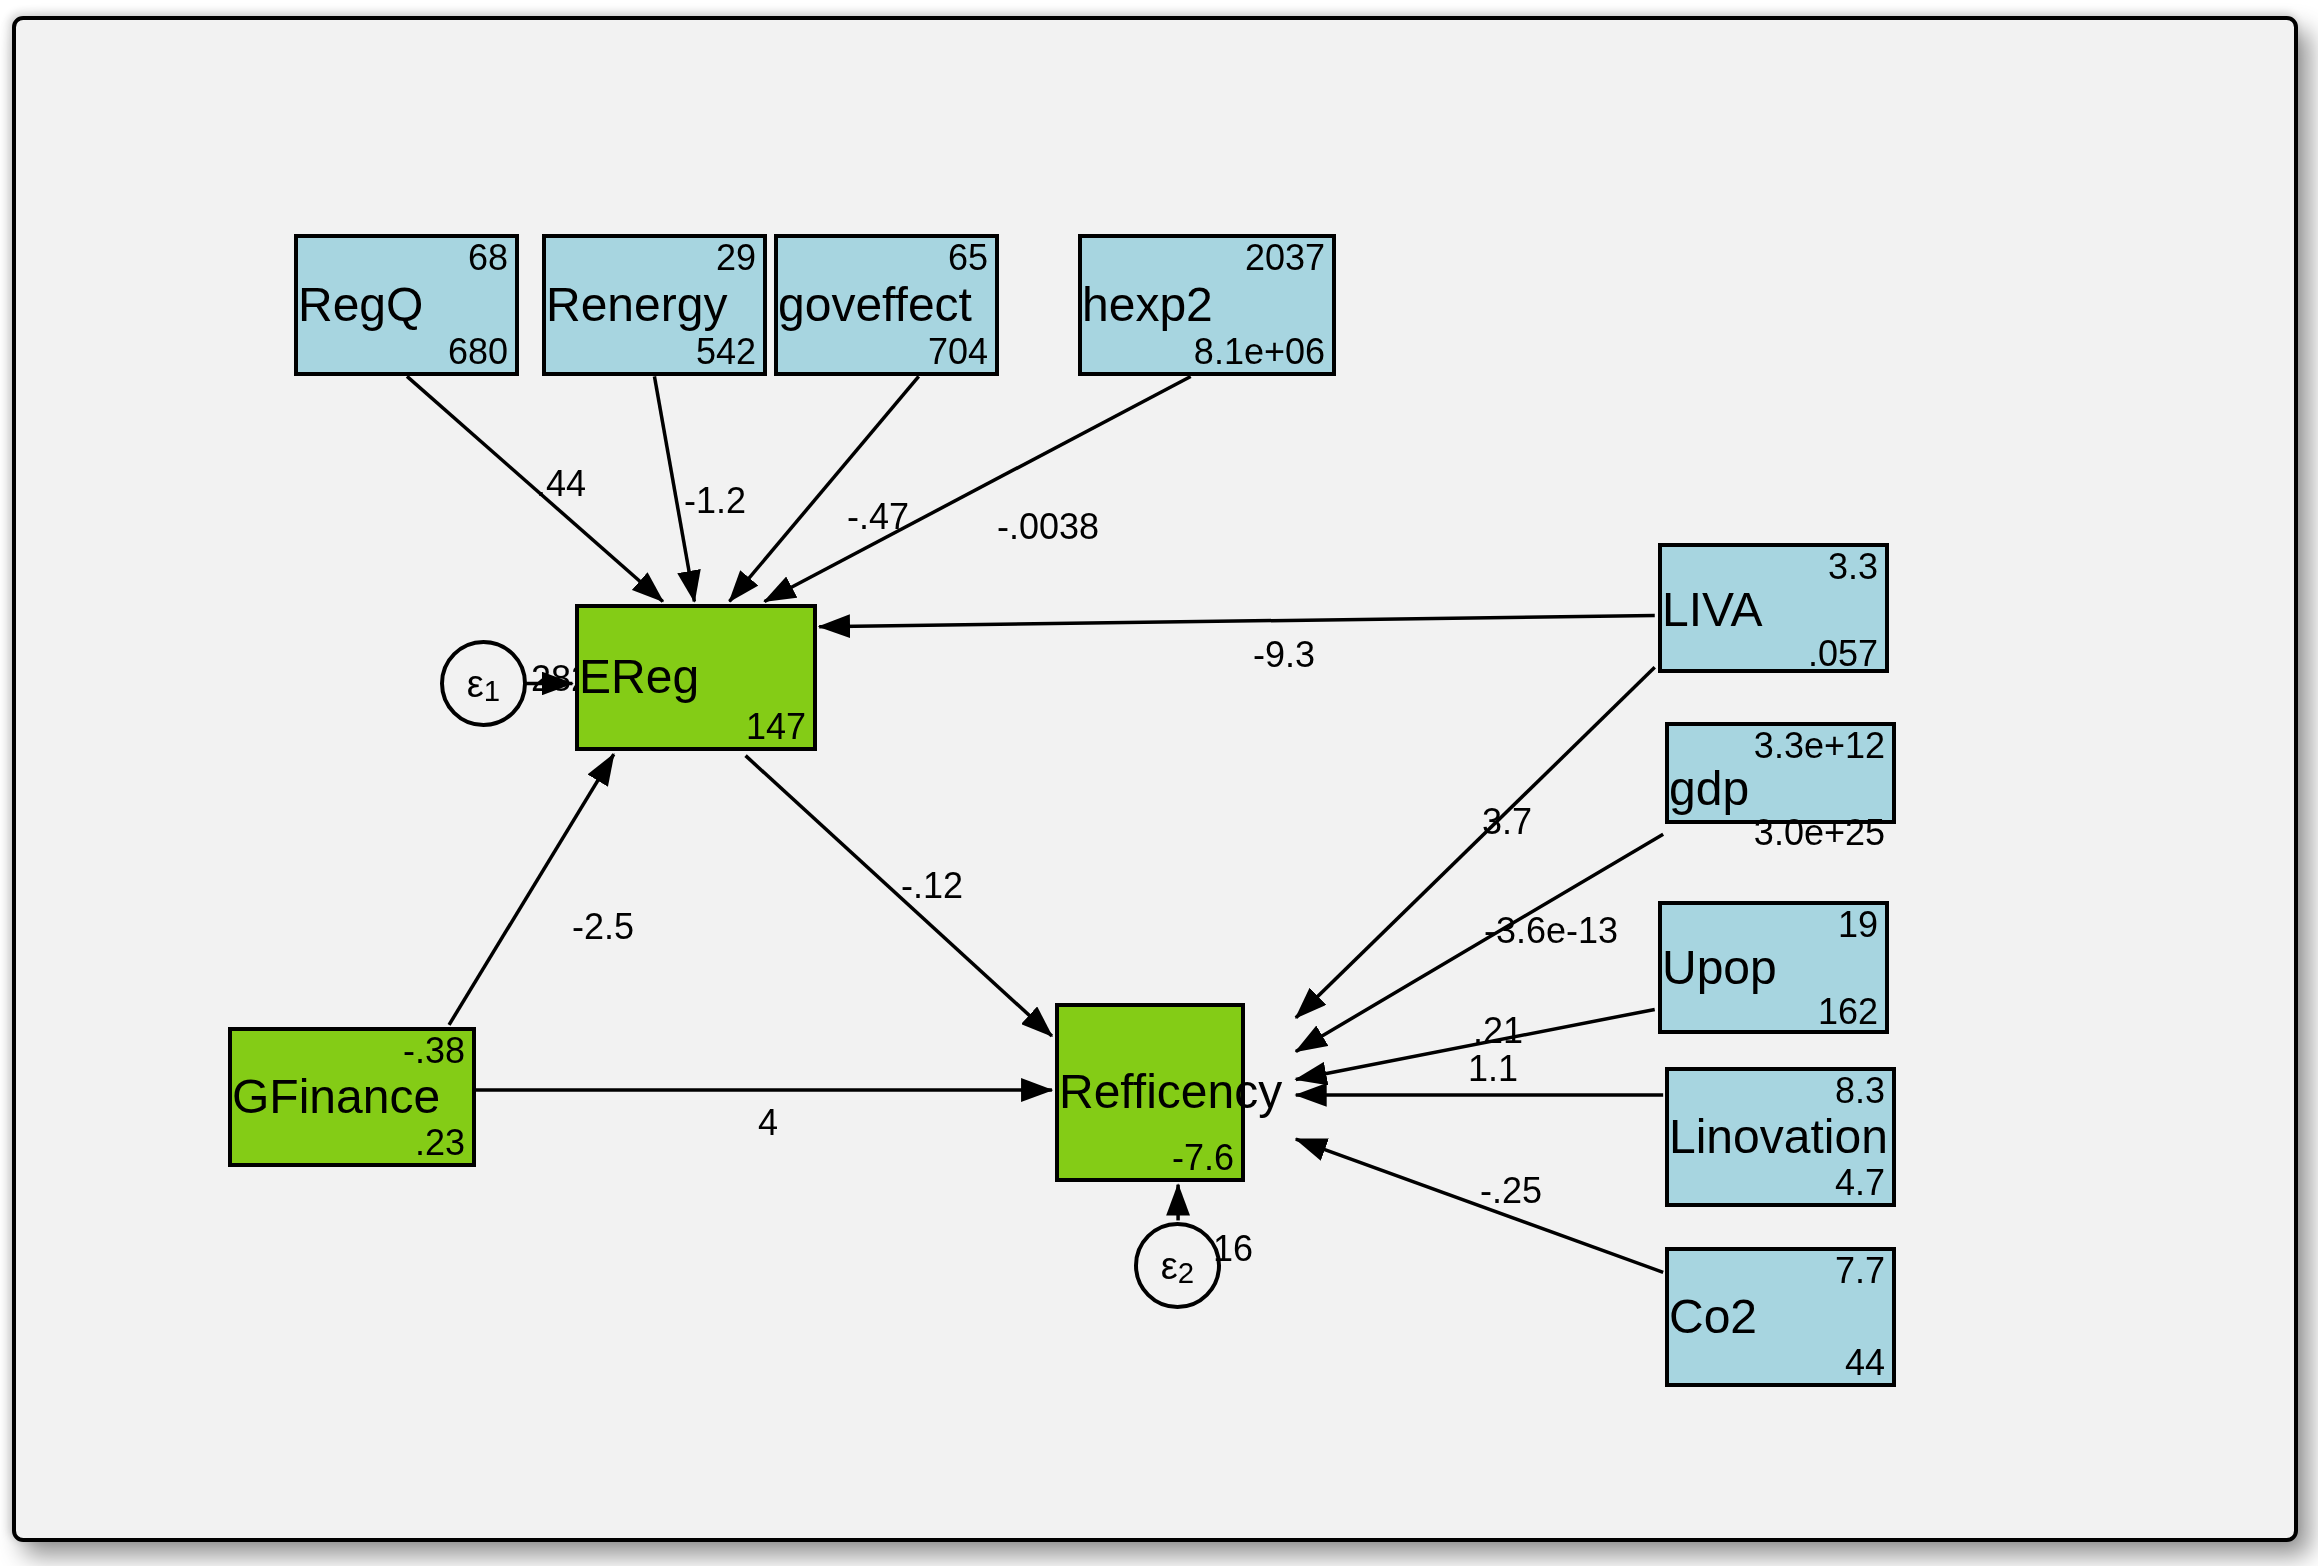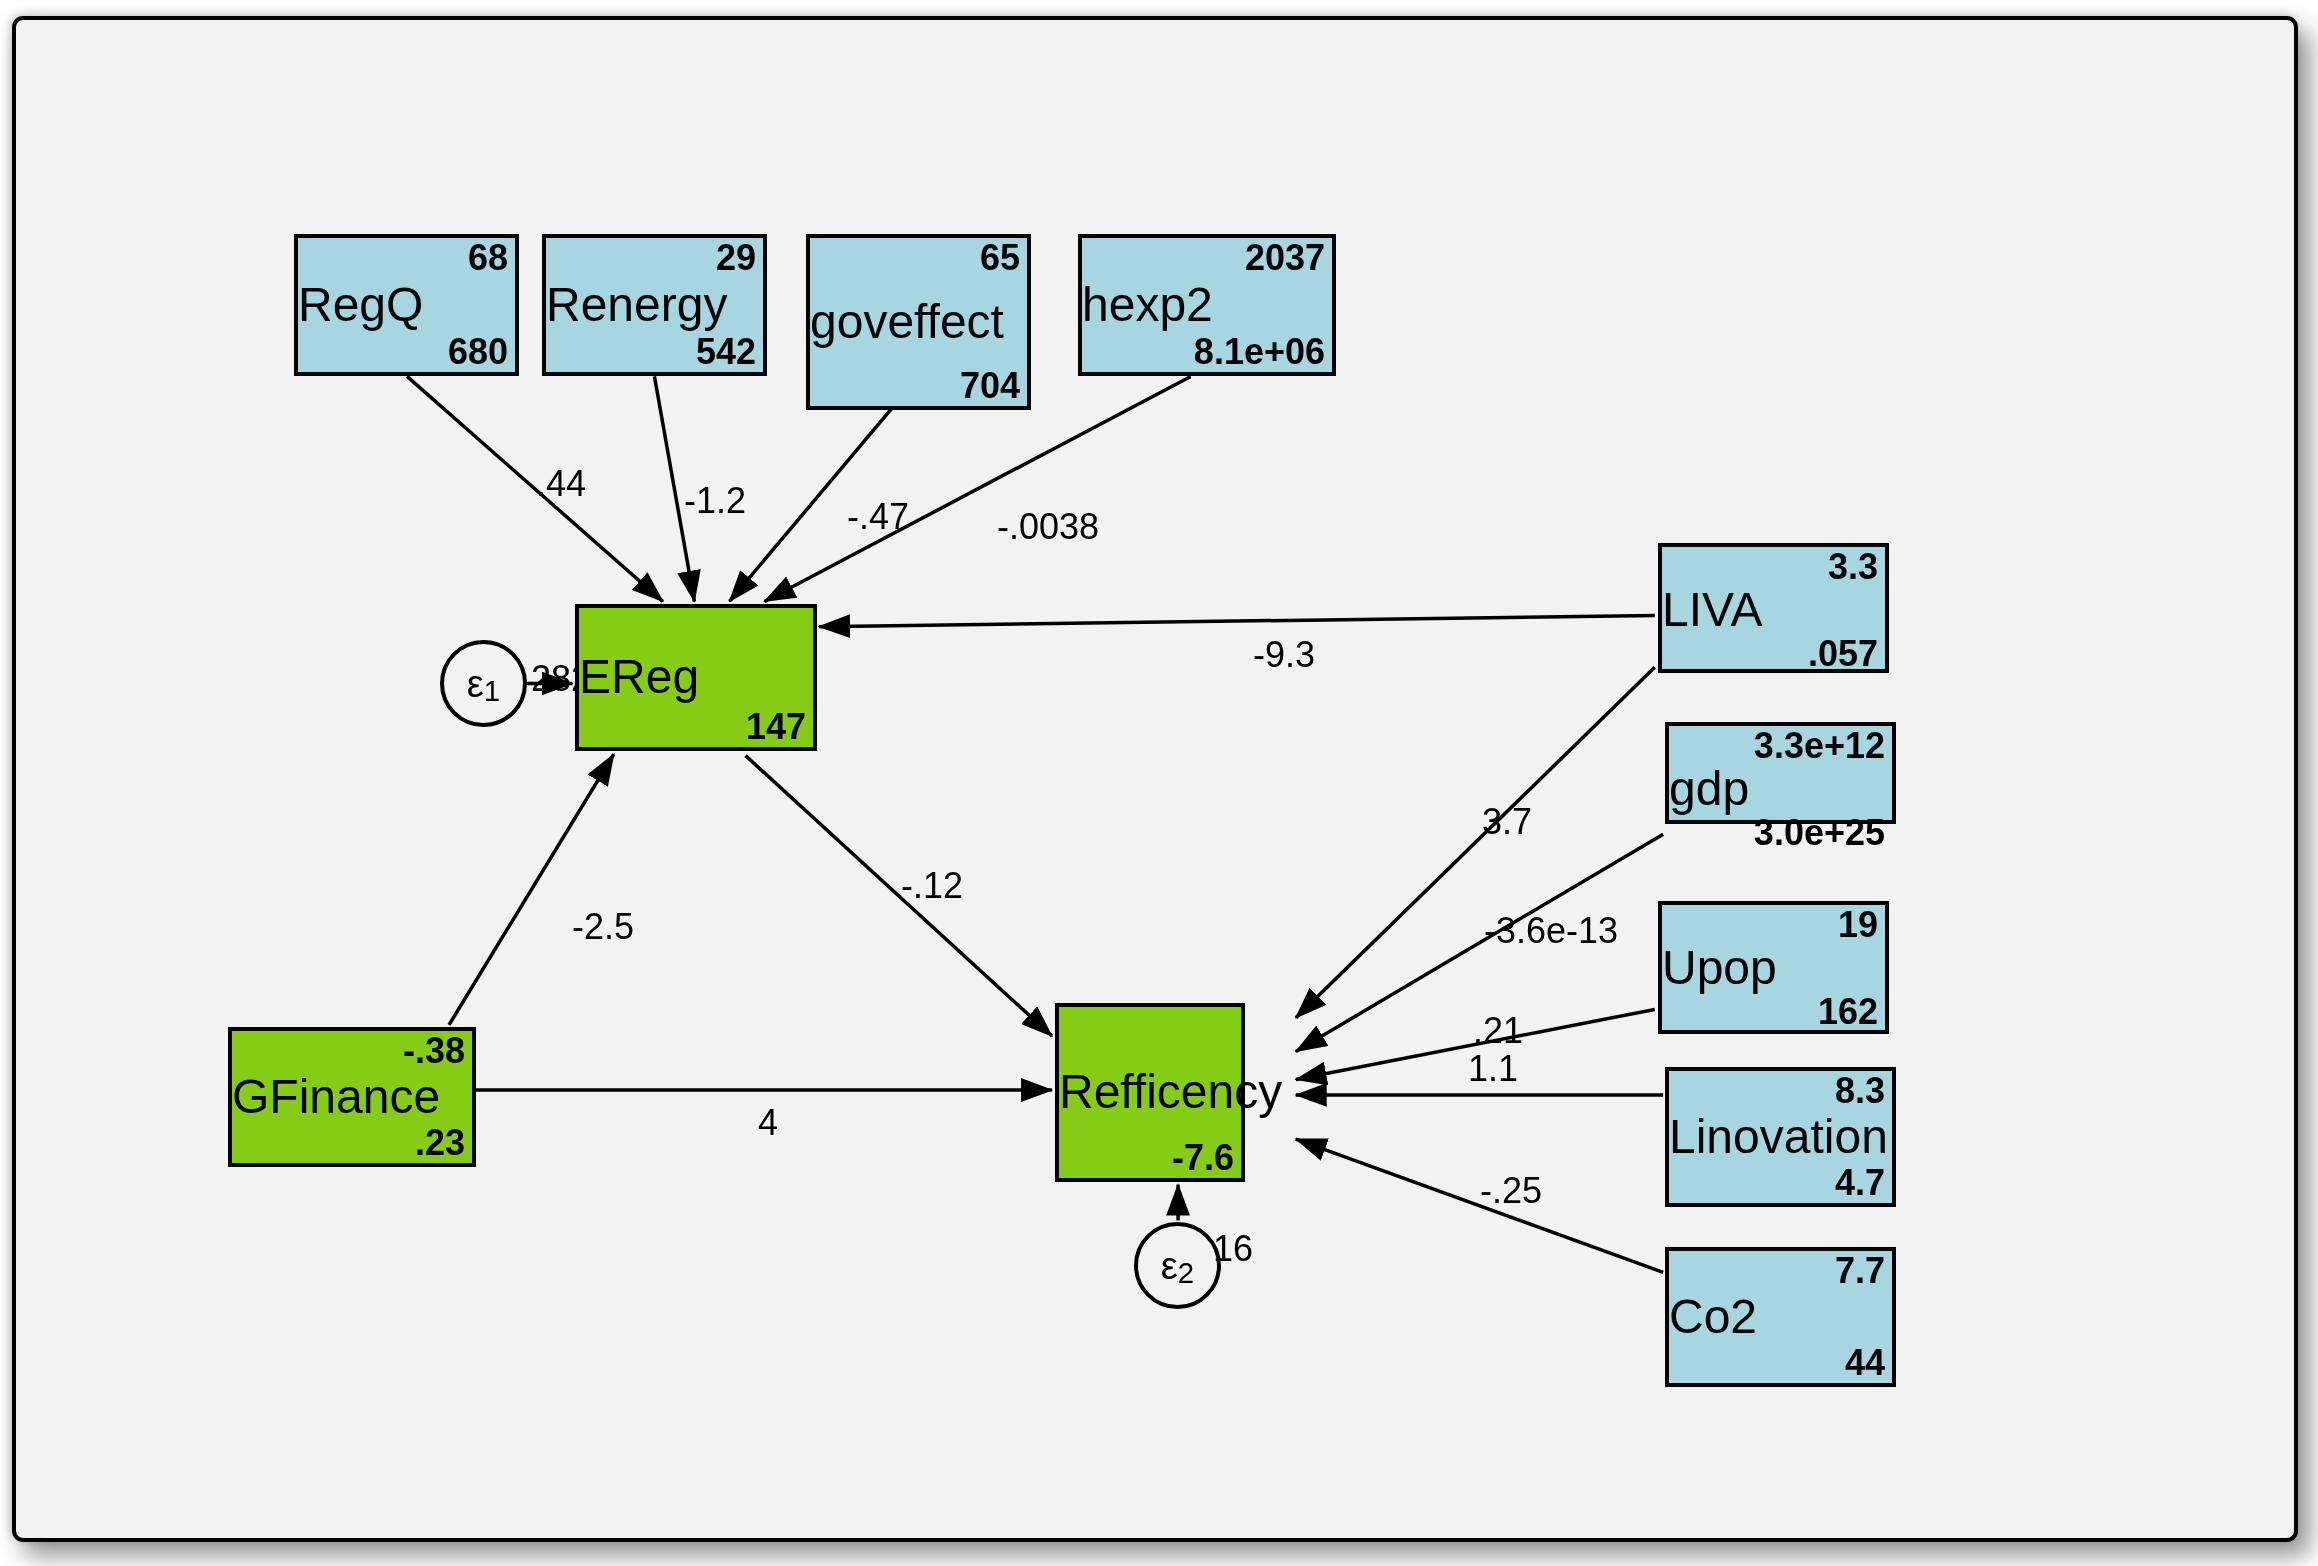--- a/index.html
+++ b/index.html
@@ -18,21 +18,21 @@
   svg.paths{position:absolute;left:0;top:0;z-index:2;}
   .node{
     position:absolute;box-sizing:border-box;border:4.2px solid #000;
     display:flex;flex-direction:column;justify-content:space-between;
     z-index:3;
   }
   .obs{background:#a7d5e0;}
   .endo{background:#84cc16;}
   .vt,.vb{
     font-size:36px;line-height:1.05;text-align:right;
-    padding:1.4px 7px;white-space:nowrap;min-height:39px;box-sizing:border-box;font-weight:bold;
+    padding:1.4px 7px;white-space:nowrap;min-height:39px;box-sizing:border-box;
   }
   .lbl{font-size:48px;line-height:1;text-align:left;white-space:nowrap;}
   .err{
     position:absolute;width:87px;height:87px;box-sizing:border-box;
     border:4.2px solid #000;border-radius:50%;background:transparent;
     display:flex;align-items:center;justify-content:center;z-index:3;
   }
   .err .sym{font-size:38px;line-height:1;}
   .err .idx{font-size:29.4px;line-height:1;position:relative;top:7px;}
   .coef{
@@ -72,21 +72,21 @@
 <div class="node obs" style="left:294px;top:234px;width:225px;height:142px">
   <span class="vt">68</span>
   <span class="lbl">RegQ</span>
   <span class="vb">680</span>
 </div>
 <div class="node obs" style="left:542px;top:234px;width:225px;height:142px">
   <span class="vt">29</span>
   <span class="lbl">Renergy</span>
   <span class="vb">542</span>
 </div>
-<div class="node obs" style="left:806px;top:234px;width:225px;height:176px">
+<div class="node obs" style="left:774px;top:234px;width:225px;height:142px">
   <span class="vt">65</span>
   <span class="lbl">goveffect</span>
   <span class="vb">704</span>
 </div>
 <div class="node obs" style="left:1078px;top:234px;width:258px;height:142px">
   <span class="vt">2037</span>
   <span class="lbl">hexp2</span>
   <span class="vb">8.1e+06</span>
 </div>
 <div class="node obs" style="left:1658px;top:543px;width:231px;height:130px">

